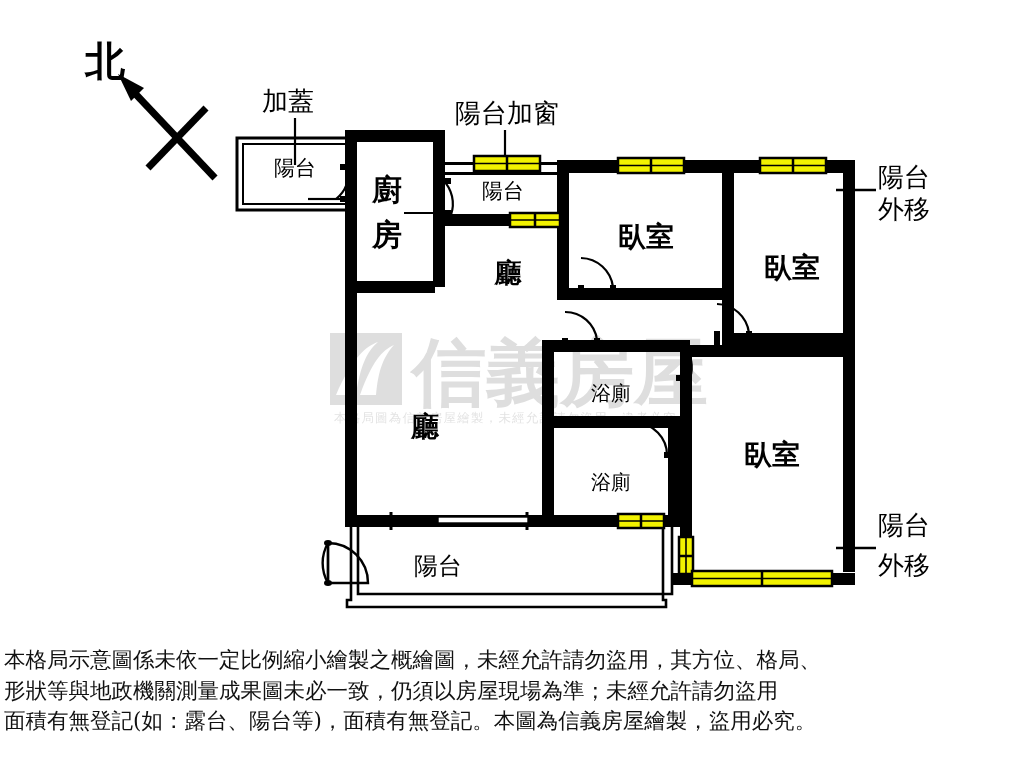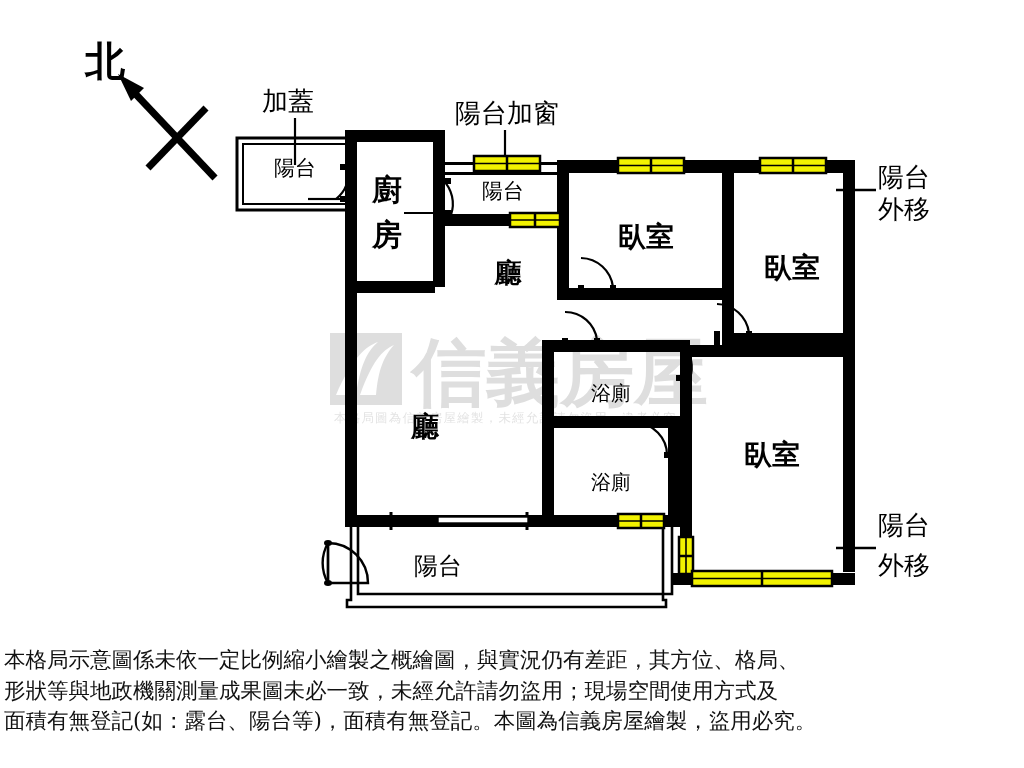--- a/index.html
+++ b/index.html
@@ -268,18 +268,18 @@
       <text x="611" y="489" font-size="20" text-anchor="middle">浴廁</text>
 
       <text x="772" y="464" font-size="28" text-anchor="middle" font-weight="bold">臥室</text>
 
       <text x="438" y="574" font-size="24" text-anchor="middle">陽台</text>
     </g>
 
   </svg>
 
   <div class="disclaimer">
-    <div>本格局示意圖係未依一定比例縮小繪製之概繪圖，與實況仍有差距，其方位、格局、</div>
-    <div>形狀等與地政機關測量成果圖未必一致，未經允許請勿盜用；現場空間使用方式及</div>
+    <div>本格局示意圖係未依一定比例縮小繪製之概繪圖，未經允許請勿盜用，其方位、格局、</div>
+    <div>形狀等與地政機關測量成果圖未必一致，仍須以房屋現場為準；未經允許請勿盜用</div>
     <div>面積有無登記(如：露台、陽台等)，面積有無登記。本圖為信義房屋繪製，盜用必究。</div>
   </div>
 
 </div>
 
 </body></html>

